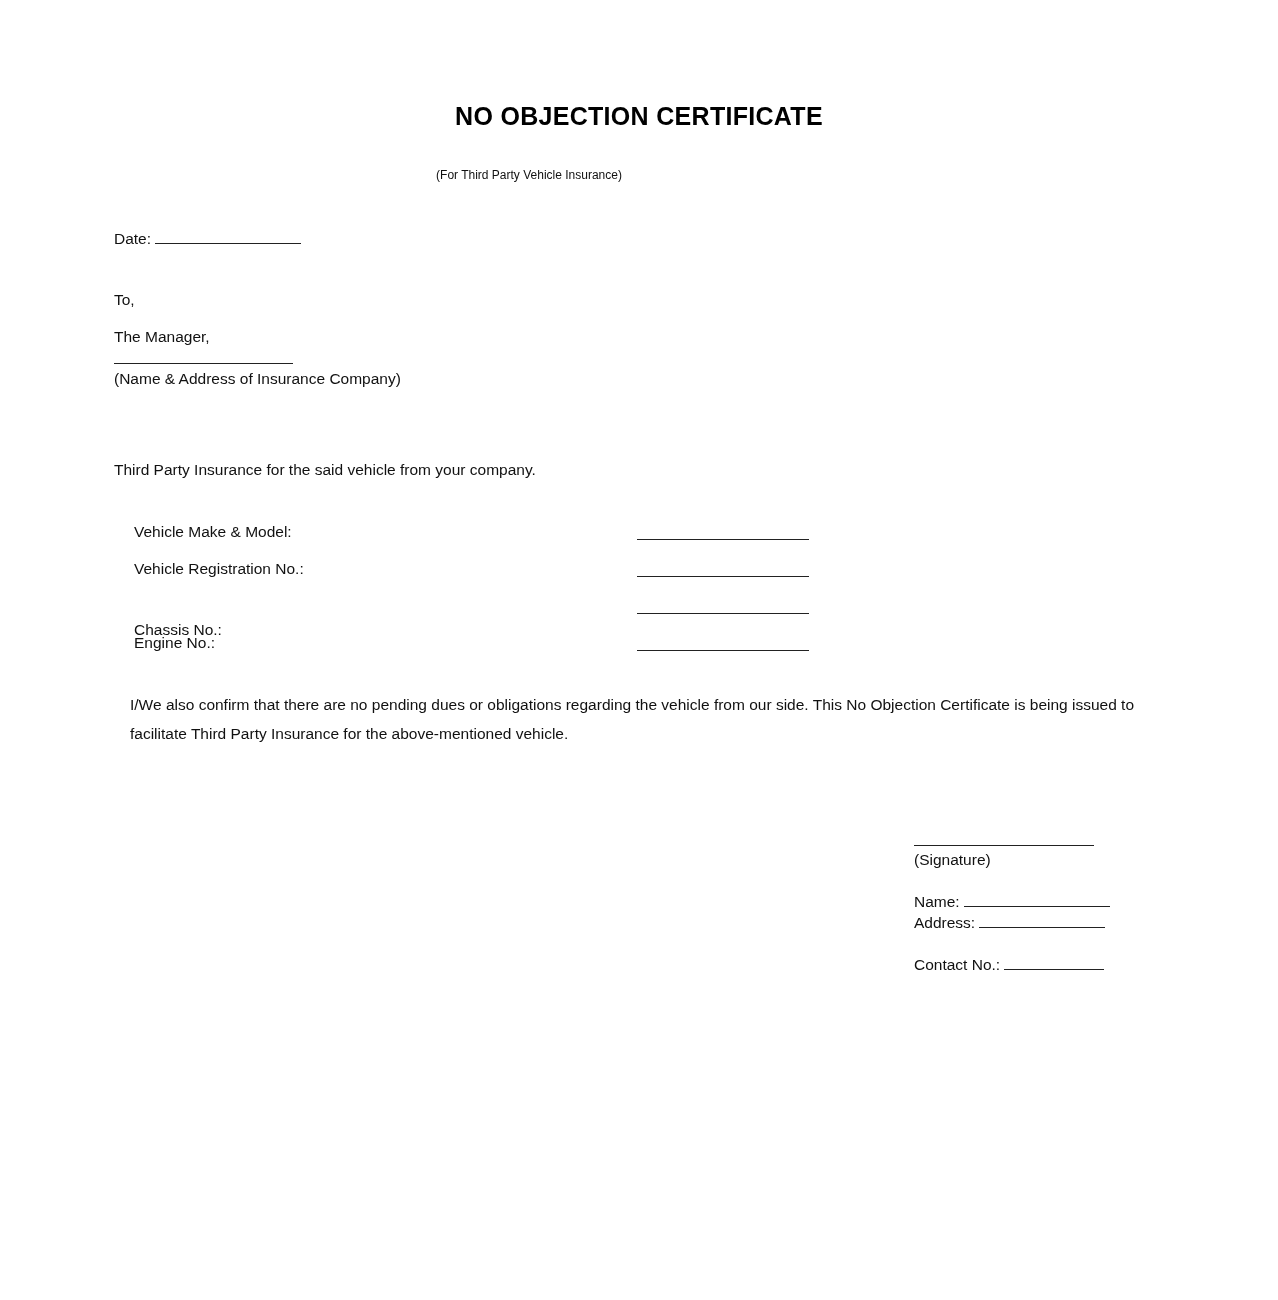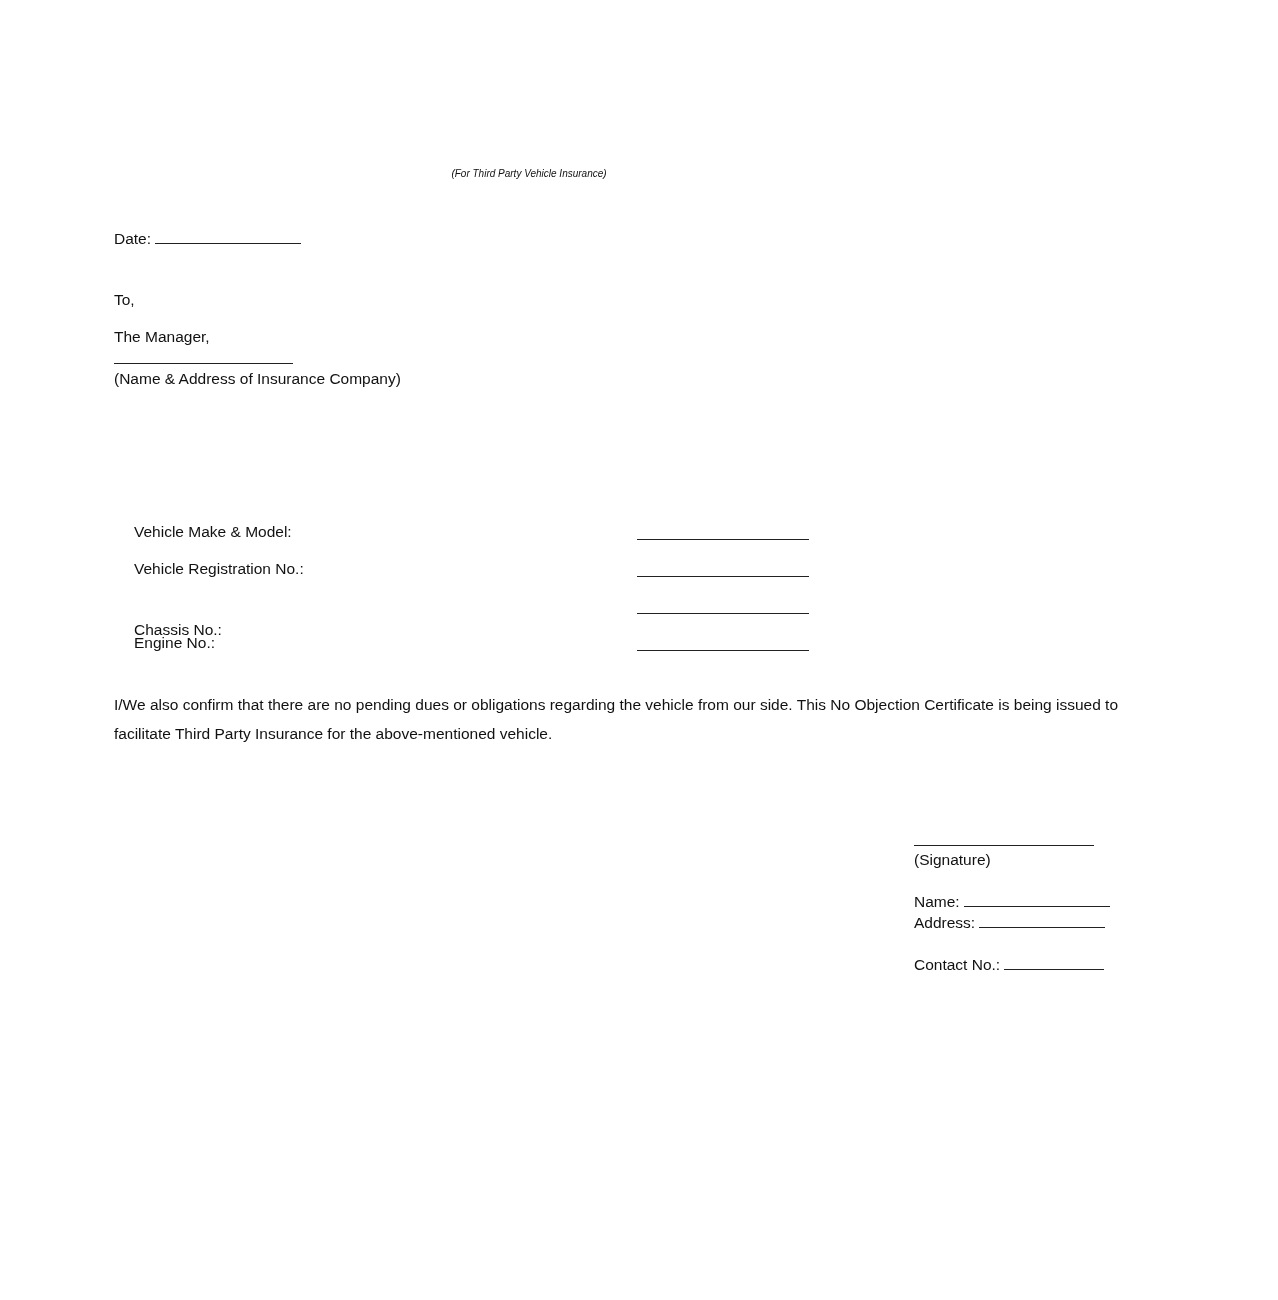--- a/index.html
+++ b/index.html
@@ -29,22 +29,21 @@
       font-size: 25px;
       font-weight: bold;
       letter-spacing: 0.3px;
       color: #000;
     }
     .subtitle {
       position: absolute;
       left: 0; width: 1058px;
       top: 168px;
       text-align: center;
-      font-size: 10px;
-      font-style: italic;
+      font-size: 12px;
     }
     .line {
       position: absolute;
       left: 114px;
       white-space: nowrap;
       line-height: 20px;
     }
     .blank {
       display: inline-block;
       border-bottom: 1px solid #222;
@@ -52,21 +51,21 @@
       vertical-align: baseline;
       margin-left: 4px;
     }
     .blank-block {
       position: absolute;
       border-bottom: 1px solid #222;
       height: 0;
     }
     .para {
       position: absolute;
-      left: 114px;
+      left: 130px;
       width: 1060px;
       line-height: 29px;
     }
     .field-label {
       position: absolute;
       left: 114px;
       line-height: 20px;
       white-space: nowrap;
       margin-left: 20px;
     }
@@ -82,31 +81,33 @@
       left: 914px;
       line-height: 20px;
       white-space: nowrap;
     }
   </style>
 </head>
 <body>
 
 <div class="page">
 
+  <div class="title">NO OBJECTION CERTIFICATE</div>
   <div class="subtitle">(For Third Party Vehicle Insurance)</div>
 
   <div class="line" style="top:229px;">
     <span>Date:</span><span class="blank" style="width:146px;"></span>
   </div>
 
   <div class="line" style="top:290px;">To,</div>
   <div class="line" style="top:327px;">The Manager,</div>
   <div class="blank-block" style="left:114px; top:363px; width:179px;"></div>
   <div class="line" style="top:369px;">(Name &amp; Address of Insurance Company)</div>
 
+  <div class="line" style="top:460px;">Third Party Insurance for the said vehicle from your company.</div>
 
   <div class="field-label" style="top:522px;">Vehicle Make &amp; Model:</div>
   <div class="field-blank" style="top:539px;"></div>
 
   <div class="field-label" style="top:559px;">Vehicle Registration No.:</div>
   <div class="field-blank" style="top:576px;"></div>
 
   <div class="field-label" style="top:620px;">Chassis No.:</div>
   <div class="field-blank" style="top:613px;"></div>
 

